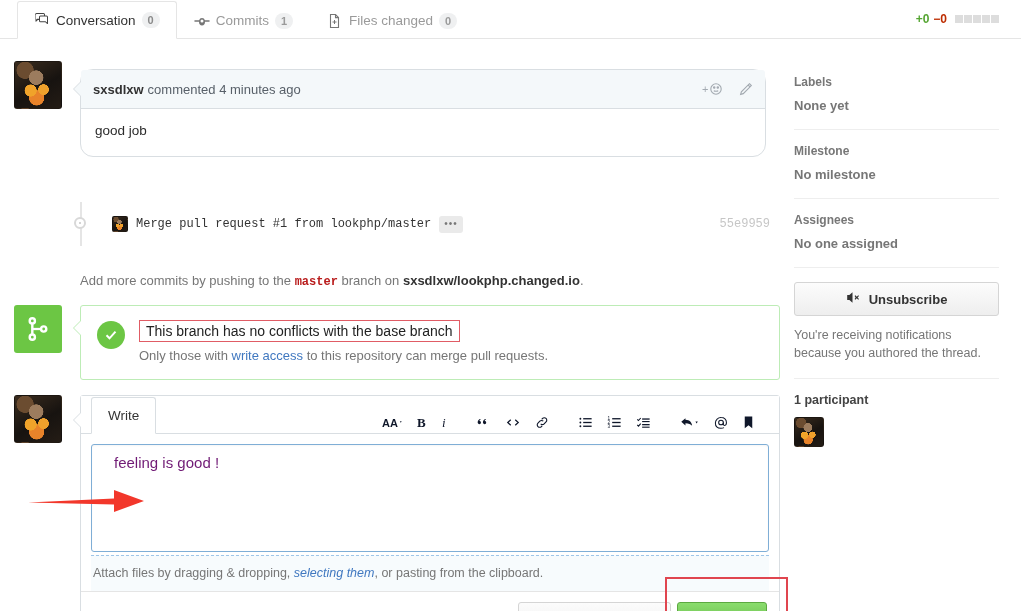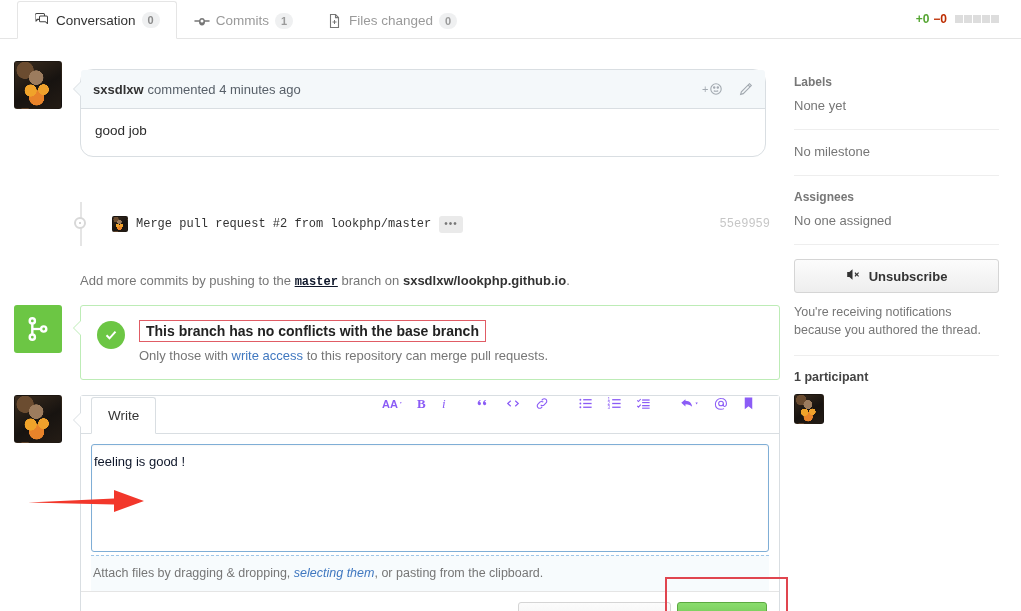--- a/index.html
+++ b/index.html
@@ -136,21 +136,21 @@
     font-size: 12px; color: #c6c6c6;
   }
 
   
   .addcommits {
     position: absolute; left: 80px; top: 234px; width: 690px;
     font-size: 13px; color: #767676;
   }
   .addcommits code {
     font-family: "Liberation Mono", monospace; font-size: 12px;
-    color: #0f172a; font-weight: bold; text-decoration: underline;
+    color: #b91c1c; font-weight: bold;
   }
   .addcommits b { color: #333; }
 
   
   .merge-section { position: absolute; left: 14px; top: 266px; width: 766px; }
   .merge-icon {
     position: absolute; left: 0; top: 0;
     width: 48px; height: 48px; border-radius: 3px; background: #6cc644;
     display: flex; align-items: center; justify-content: center;
   }
@@ -169,21 +169,21 @@
     width: 0; height: 0; border-top: 8px solid transparent;
     border-bottom: 8px solid transparent; border-right: 8px solid #fff;
   }
   .merge-row { display: flex; align-items: flex-start; gap: 14px; }
   .check-circle {
     flex: 0 0 auto; width: 28px; height: 28px; border-radius: 50%;
     background: #6cc644; display: flex; align-items: center; justify-content: center;
     margin-top: 1px;
   }
   .merge-title {
-    font-size: 14px; font-weight: bold; color: #222;
+    font-size: 14px; font-weight: normal; color: #222;
     border: 1px solid #e05c65; padding: 2px 6px; display: inline-block;
     margin-bottom: 6px;
   }
   .merge-sub { font-size: 13px; color: #767676; }
   .merge-sub a { color: #4078c0; text-decoration: none; }
 
   
   .form-wrap { position: absolute; left: 14px; top: 356px; width: 752px; }
   .form-avatar { position: absolute; left: 0; top: 0; }
   .form-box {
@@ -209,30 +209,30 @@
     font-size: 13.5px; color: #555; cursor: pointer;
     border: 1px solid transparent; border-bottom: none; position: relative; top: 1px;
   }
   .wtab.selected {
     background: #fff; border-color: #d9dee2; color: #333;
     border-top-left-radius: 3px; border-top-right-radius: 3px;
     border-bottom: 1px solid #fff;
   }
   .mdtools {
     margin-left: auto; display: flex; align-items: center;
-    gap: 0px; padding-right: 10px; padding-bottom: 8px; color: #8b5cf6;
+    gap: 0px; padding-right: 10px; padding-bottom: 8px; color: #0f172a; margin-top: 19px;
   }
   .tgrp { display: flex; align-items: center; gap: 13px; padding: 0 14px; }
   .tbtn { cursor: pointer; display: inline-flex; align-items: center; justify-content: center; }
   .textarea-zone { padding: 10px 10px 0 10px; }
   .ta {
     width: 100%; height: 108px; border: 1px solid #7faed6;
-    border-radius: 3px; padding: 9px 2px;
-    font-family: "Liberation Sans", sans-serif; font-size: 13px;
-    color: #0f172a; resize: none; outline: none;
+    border-radius: 3px; padding: 9px 22px;
+    font-family: "Liberation Sans", sans-serif; font-size: 15px;
+    color: #701a75; resize: none; outline: none;
     box-shadow: inset 0 1px 2px rgba(0,0,0,.04);
   }
   .attach {
     margin: 0 10px; border-top: 1px dashed #9fc6e8;
     padding: 10px 2px 11px; font-size: 12.5px; color: #767676;
     background: #f7fbfd;
   }
   .attach a { color: #4078c0; text-decoration: none; font-style: italic; }
   .form-footer {
     display: flex; align-items: center;
@@ -257,21 +257,21 @@
 
   
   .arrow { position: absolute; left: 26px; top: 446px; width: 120px; height: 32px; }
 
   
   .side-sec { padding: 0 22px 0 8px; }
   .side-title {
     font-size: 12px; font-weight: bold; color: #777;
     margin-bottom: 9px;
   }
-  .side-val { font-size: 13px; color: #767676; }
+  .side-val { font-size: 13px; color: #767676; font-weight: bold; }
   .side-divider { border-top: 1px solid #eee; margin: 16px 0 14px; }
   .unsub-btn {
     width: 100%; padding: 8px 10px; text-align: center;
     background: linear-gradient(#fcfcfc, #eee); border: 1px solid #d5d5d5;
     border-radius: 3px; font-size: 13px; font-weight: bold; color: #333;
     cursor: pointer; display: flex; align-items: center; justify-content: center; gap: 7px;
   }
   .notif-note { font-size: 12.5px; color: #767676; line-height: 1.45; margin-top: 10px; }
   .participant-title { font-size: 12.5px; font-weight: bold; color: #444; margin-bottom: 10px; }
 </style>
@@ -359,31 +359,31 @@
           </span>
         </div>
         <div class="comment-body">good job</div>
       </div>
     </div>
 
     <div class="commit-row">
       <span class="commit-node"></span>
       <div class="commit-inner">
         <span class="avatar xs"></span>
-        <span class="commit-msg">Merge pull request #2 from lookphp/master</span>
+        <span class="commit-msg">Merge pull request #1 from lookphp/master</span>
         <span class="ellipsis-btn">•••</span>
         <span class="commit-sha">55e9959</span>
       </div>
     </div>
 
     <div class="addcommits">
       <span>Add more commits by pushing to the</span>
       <code>master</code>
       <span>branch on</span>
-      <b>sxsdlxw/lookphp.github.io</b><span>.</span>
+      <b>sxsdlxw/lookphp.changed.io</b><span>.</span>
     </div>
 
     <div class="merge-section">
       <div class="merge-icon">
         <svg width="26" height="26" viewBox="0 0 16 16" fill="none" stroke="#fff" stroke-width="1.5">
           <circle cx="4.5" cy="3" r="1.6"></circle>
             <circle cx="4.5" cy="13" r="1.6"></circle>
             <circle cx="11.5" cy="8" r="1.6"></circle>
           <path d="M4.5 4.6v6.8"></path>
             <path d="M4.5 8h5.4" stroke-width="1.4"></path>
@@ -537,20 +537,21 @@
     <div class="hl-box"></div>
 
   </div>
 
   <div class="sidebar">
     <div class="side-sec" style="padding-top:36px;">
       <div class="side-title">Labels</div>
       <div class="side-val">None yet</div>
       <div class="side-divider"></div>
 
+      <div class="side-title">Milestone</div>
       <div class="side-val">No milestone</div>
       <div class="side-divider"></div>
 
       <div class="side-title">Assignees</div>
       <div class="side-val">No one assigned</div>
       <div class="side-divider"></div>
 
       <div class="unsub-btn">
         <span>
           <svg width="16" height="13" viewBox="0 0 16 13" fill="currentColor">

